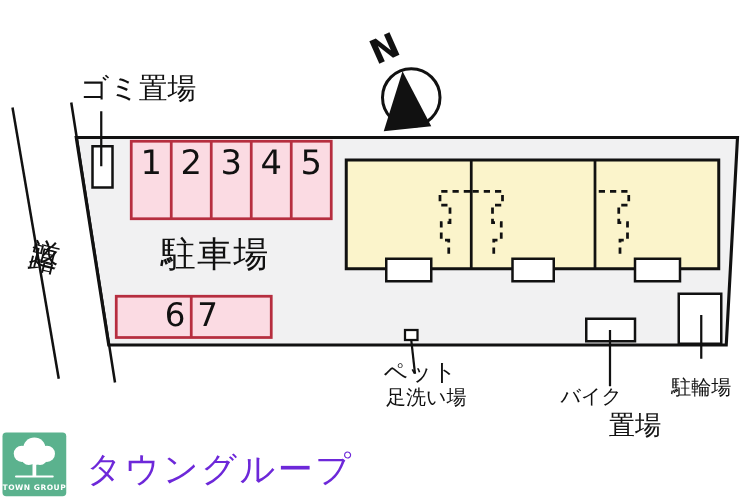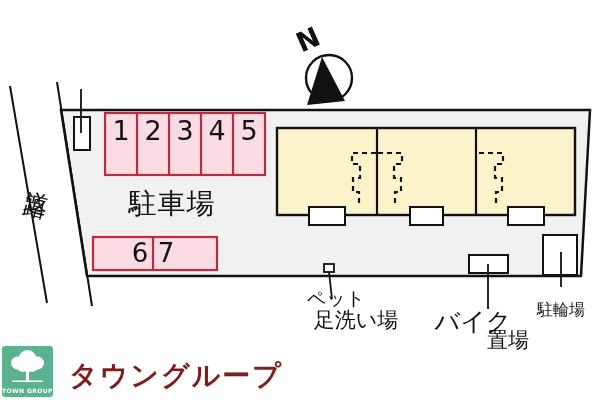--- a/index.html
+++ b/index.html
@@ -9,29 +9,29 @@
   }
   .stage svg{position:absolute;left:0;top:0;}
   .lbl{position:absolute;white-space:nowrap;line-height:1.04;color:#111;}
   .ctr{transform:translateX(-50%);}
   .lbl-gomi{left:64px;top:60px;font-size:23px;}
   .lbl-road{left:31px;top:173px;font-size:24px;writing-mode:vertical-rl;letter-spacing:4px;transform:rotate(14deg);transform-origin:50% 0;}
   .lbl-parking{left:172px;top:189px;font-size:28px;letter-spacing:1px;}
   .num{position:absolute;font-size:27px;transform:translateX(-50%);}
   .num.r2{font-size:26px;}
   .lbl-pet1{left:336px;top:289px;font-size:19px;}
-  .lbl-pet2{left:356px;top:310px;font-size:21px;}
-  .lbl-bike1{left:473px;top:309px;font-size:25px;}
+  .lbl-pet2{left:341px;top:310px;font-size:16px;}
+  .lbl-bike1{left:473px;top:309px;font-size:16px;}
   .lbl-bike2{left:474px;top:330px;font-size:21px;margin-left:34px;}
   .lbl-bicycle{left:561px;top:302px;font-size:16px;}
   .lbl-north{position:absolute;left:297px;top:26px;font-size:27px;font-weight:bold;transform:rotate(-24deg);}
   .logo-box{position:absolute;left:2px;top:346px;width:51px;height:51px;background:#5bb28e;border-radius:3px;}
   .logo-box .townname{position:absolute;left:0;right:0;bottom:3px;text-align:center;color:#fff;font-size:6px;font-weight:bold;letter-spacing:.4px;}
   .lbl-tagline{left:72px;top:351px;font-size:10.5px;color:#5bb28e;letter-spacing:1.5px;font-weight:bold;}
-  .lbl-brand{left:69px;top:361px;font-size:28px;color:#7f1d1d;font-weight:bold;letter-spacing:2px;}
+  .lbl-brand{left:69px;top:361px;font-size:28px;color:#6d28d9;font-weight:normal;letter-spacing:2px;}
 </style>
 </head>
 <body>
 
 <div class="stage">
 
   <svg width="600" height="400" viewBox="0 0 600 400">
 
     <polygon points="61,110 590,110 581,276 87,276" fill="#f1f1f2" stroke="#111" stroke-width="2.5"></polygon>
 
@@ -79,20 +79,21 @@
     <rect x="543" y="235" width="34" height="40" fill="#fff" stroke="#111" stroke-width="2"></rect>
     <line x1="561" y1="252" x2="561" y2="287" stroke="#111" stroke-width="1.8"></line>
 
     <g>
       <circle cx="329" cy="78" r="23" fill="#fff" stroke="#111" stroke-width="2.4"></circle>
       <polygon points="322,57 307,105 345,101" fill="#111"></polygon>
     </g>
   </svg>
 
   <div class="lbl lbl-north">N</div>
+  <div class="lbl lbl-gomi">ゴミ置場</div>
   <div class="lbl lbl-road">道路</div>
   <div class="lbl lbl-parking ctr">駐車場</div>
 
   <div class="num" style="left:121px;top:115px;">1</div>
   <div class="num" style="left:153px;top:115px;">2</div>
   <div class="num" style="left:185px;top:115px;">3</div>
   <div class="num" style="left:217px;top:115px;">4</div>
   <div class="num" style="left:249px;top:115px;">5</div>
   <div class="num r2" style="left:140px;top:238px;">6</div>
   <div class="num r2" style="left:166px;top:238px;">7</div>

